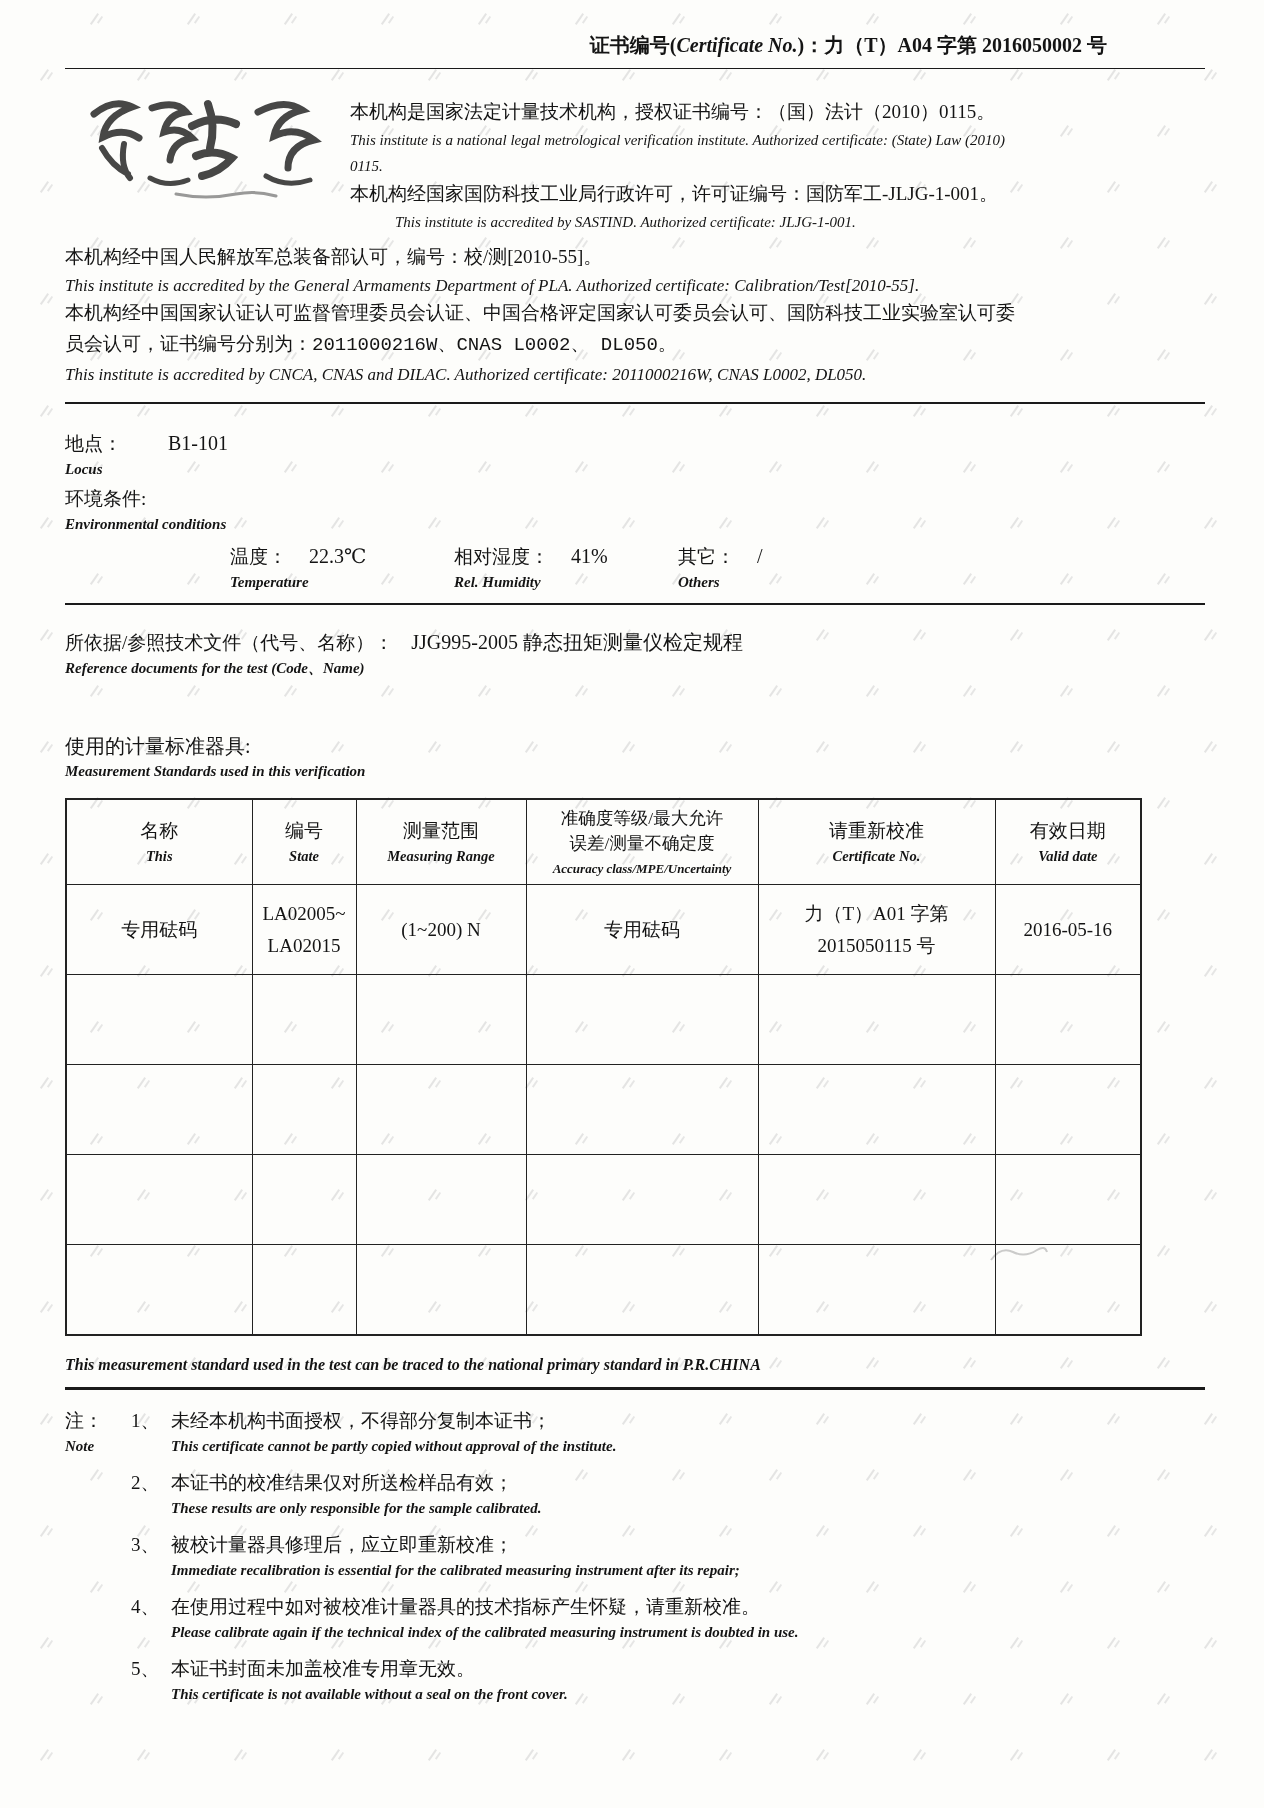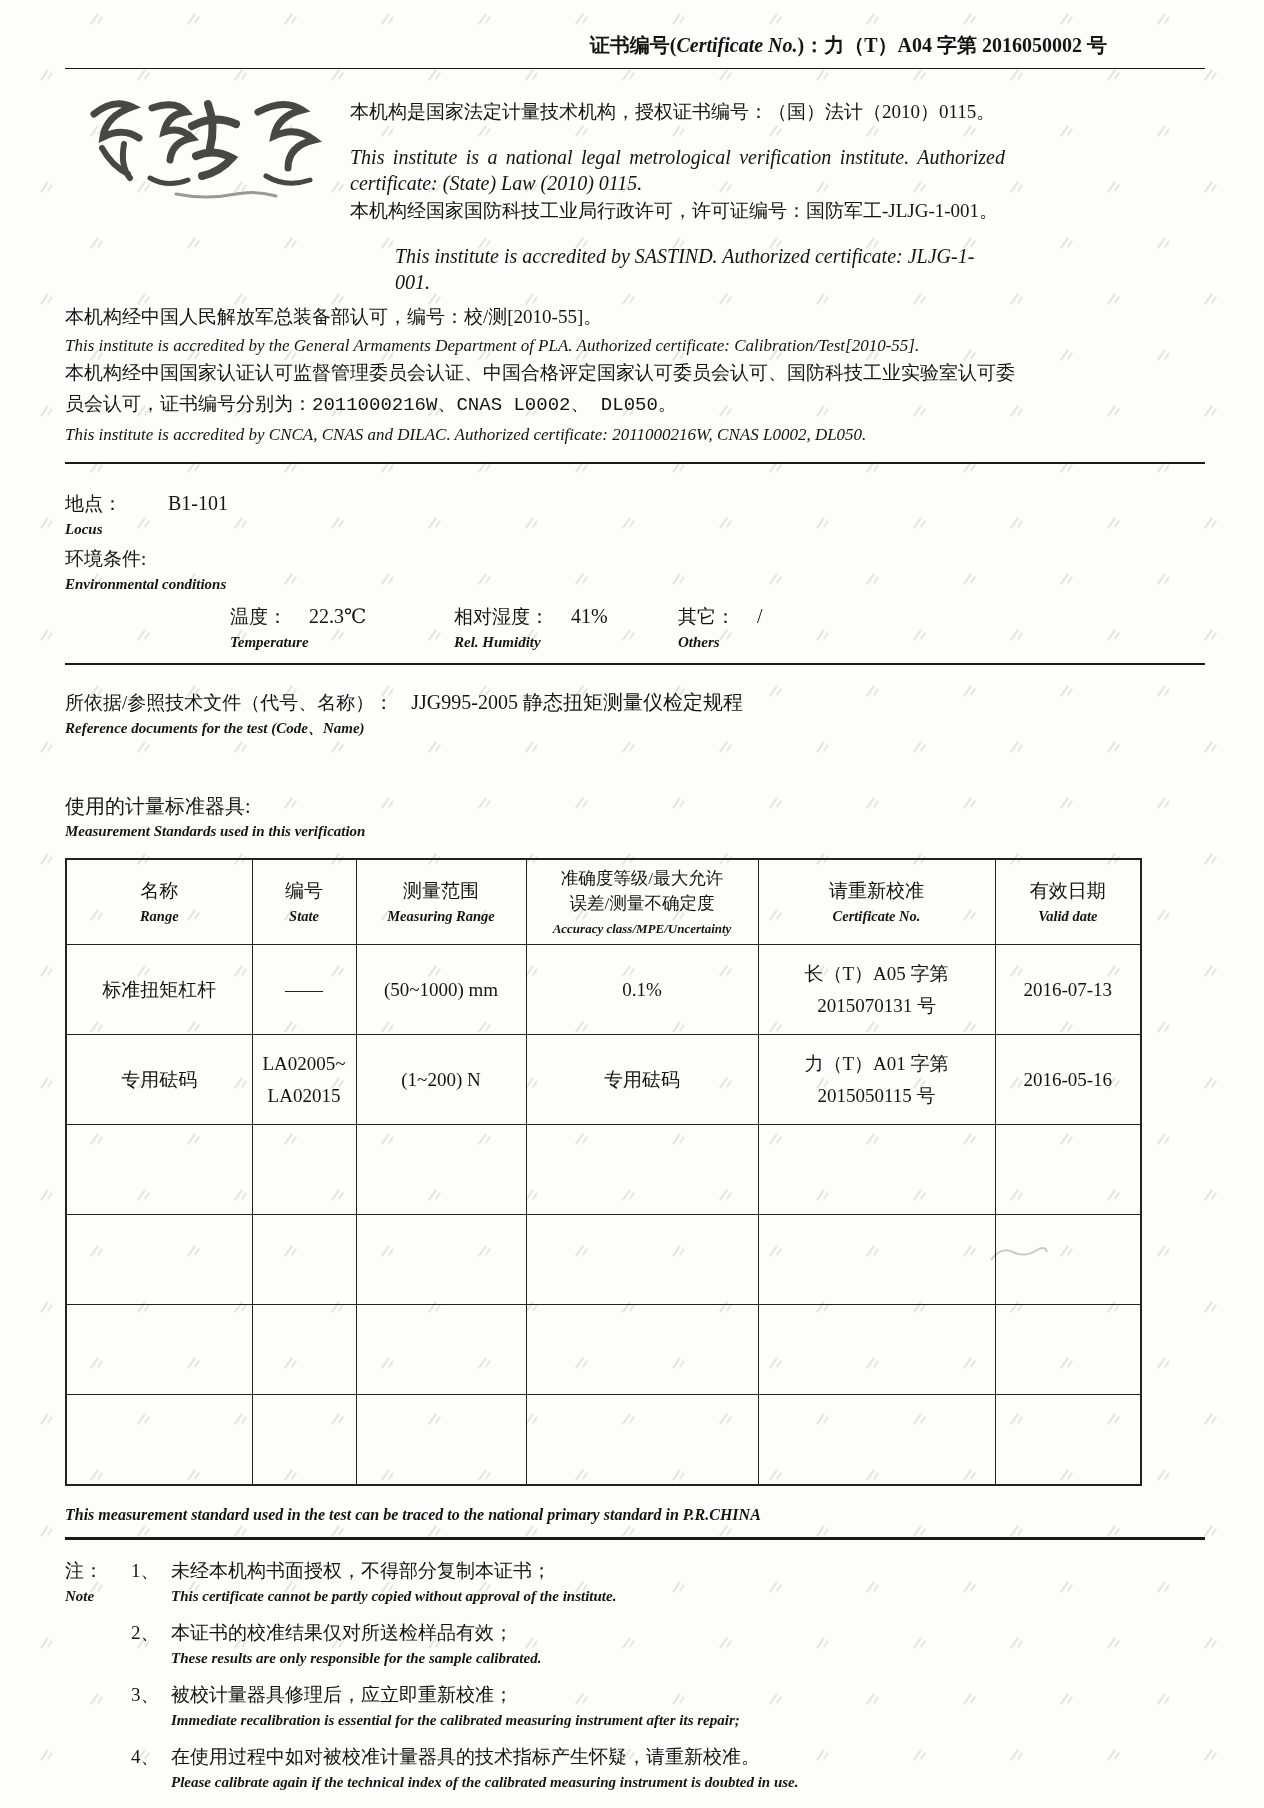--- a/index.html
+++ b/index.html
@@ -26,21 +26,21 @@
   .rule-1 { border-top-width:1.6px; margin-top:8px; }
   .rule-2 { border-top-width:2.4px; margin-top:14px; }
   .rule-3 { border-top-width:2px;   margin-top:10px; }
   .rule-4 { border-top-width:3px;   margin-top:12px; }
 
   
   .stamp { position:absolute; left:80px; top:86px; z-index:1; opacity:.88; filter:blur(.4px); }
 
   
   .acc-indented { margin:28px 0 0 285px; width:655px; }
-  .acc-indented .en { font-size:20px; line-height:26px; text-align:justify;margin-top:17px; }
+  .acc-indented .en { font-size:15px; line-height:26px; text-align:justify; }
   .acc-indented .en.center { text-align:left; margin-left:45px; }
   .acc-full { margin-top:6px; }
   .acc-full .cn { line-height:31px; }
   .acc-full .en { font-size:17px; line-height:27px; }
   .wrap-950 { width:950px;font-family:Liberation Mono, monospace; }
 
   
   .loc-env { margin-top:24px; }
   .loc-line .val { font-size:20px; margin-left:46px; }
   .envc { margin-top:4px; }
@@ -571,21 +571,21 @@
           <col style="width:104px">
           <col style="width:170px">
         <col style="width:232px">
           <col style="width:237px">
           <col style="width:146px">
       </colgroup>
       <thead>
         <tr>
           <th>
             <div class="th-cn">名称</div>
-            <div class="th-en">Range</div>
+            <div class="th-en">This</div>
             </th>
           <th>
             <div class="th-cn">编号</div>
             <div class="th-en">State</div>
             </th>
           <th>
             <div class="th-cn">测量范围</div>
             <div class="th-en">Measuring Range</div>
             </th>
           <th>
@@ -598,29 +598,20 @@
             <div class="th-en">Certificate No.</div>
             </th>
           <th>
             <div class="th-cn">有效日期</div>
             <div class="th-en">Valid date</div>
             </th>
         </tr>
       </thead>
       <tbody>
 
-          <tr>
-            <td>标准扭矩杠杆</td>
-            <td>——</td>
-            <td>(50~1000) mm</td>
-            <td>0.1%</td>
-            <td>长（T）A05 字第
-2015070131 号</td>
-            <td>2016-07-13</td>
-          </tr>
 
           <tr>
             <td>专用砝码</td>
             <td>LA02005~
 LA02015</td>
             <td>(1~200) N</td>
             <td>专用砝码</td>
             <td>力（T）A01 字第
 2015050115 号</td>
             <td>2016-05-16</td>

